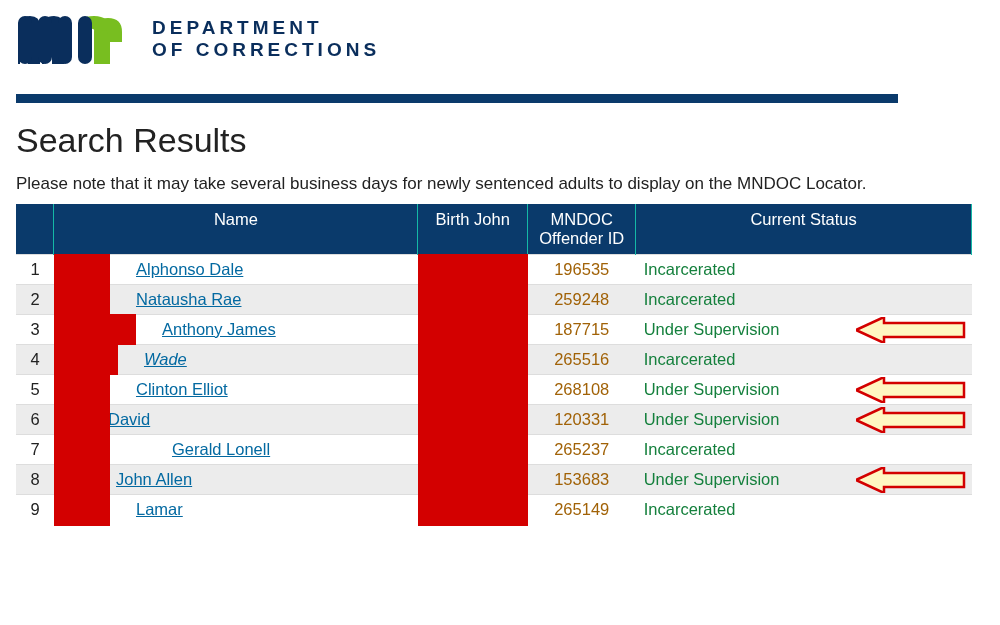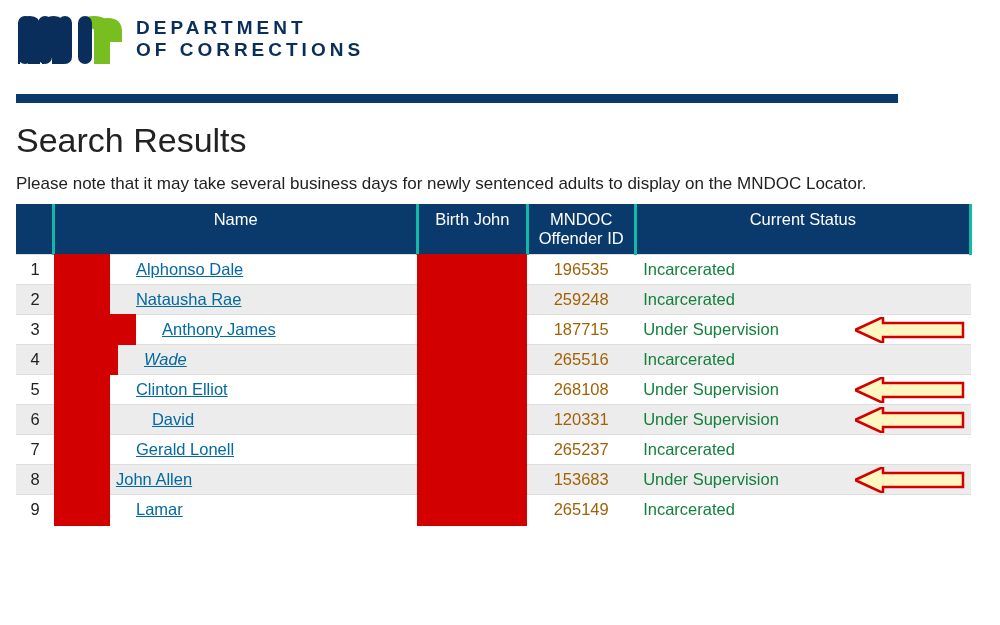--- a/index.html
+++ b/index.html
@@ -9,21 +9,21 @@
     width: 1000px;
     height: 625px;
     overflow: hidden;
   }
   .page {
     padding: 12px 16px 0 16px;
   }
   .logo-row {
     display: flex;
     align-items: center;
-    gap: 14px;
+    gap: 30px;
     margin-bottom: 28px;
   }
   .logo-mark {
     display: flex;
     align-items: flex-end;
   }
   .logo-text {
     color: #0a2e5c;
     font-weight: 700;
     letter-spacing: 4px;
@@ -52,21 +52,21 @@
     border-collapse: collapse;
     width: 956px;
     font-size: 16.5px;
   }
   table.results thead th {
     background: #0a3a6b;
     color: #fff;
     font-weight: 400;
     text-align: center;
     padding: 6px 8px;
-    border-right: 3px solid #14b8a6;
+    border-right: 1px solid #14b8a6;
     vertical-align: top;
     height: 46px;
   }
   table.results th.col-spacer { width: 38px; }
   table.results th.col-name   { width: 364px; }
   table.results th.col-bdate  { width: 110px; }
   table.results th.col-oid    { width: 108px; }
   table.results th.col-status { width: 336px; }
 
   table.results tbody td {
@@ -199,33 +199,33 @@
             <div class="full-red"></div>
           </td>
           <td class="oid">268108</td>
           <td class="status"><span>Under Supervision</span>
 <svg class="arrow" viewBox="0 0 110 26">
   <polygon points="0,13 28,0 28,6 108,6 108,20 28,20 28,26" fill="#fff7c2" stroke="#d30000" stroke-width="2.5"></polygon>
 </svg></td>
         </tr>
         <tr class="alt">
           <td class="rownum">6</td>
-          <td class="namecell"><div class="redact-block" style="width: 56px;"></div><a href="#" style="margin-left: 90px; text-decoration: underline;">David</a></td>
+          <td class="namecell"><div class="redact-block" style="width: 56px;"></div><a href="#" style="margin-left: 46px; text-decoration: underline;">David</a></td>
           <td class="bdatecell">
             <div class="full-red"></div>
           </td>
           <td class="oid">120331</td>
           <td class="status"><span>Under Supervision</span>
 <svg class="arrow" viewBox="0 0 110 26">
   <polygon points="0,13 28,0 28,6 108,6 108,20 28,20 28,26" fill="#fff7c2" stroke="#d30000" stroke-width="2.5"></polygon>
 </svg></td>
         </tr>
         <tr>
           <td class="rownum">7</td>
-          <td class="namecell"><div class="redact-block" style="width: 56px;"></div><a href="#" style="margin-left: 74px;">Gerald Lonell</a></td>
+          <td class="namecell"><div class="redact-block" style="width: 56px;"></div><a href="#" style="margin-left: 110px;">Gerald Lonell</a></td>
           <td class="bdatecell">
             <div class="full-red"></div>
           </td>
           <td class="oid">265237</td>
           <td class="status"><span>Incarcerated</span></td>
         </tr>
         <tr class="alt">
           <td class="rownum">8</td>
           <td class="namecell"><div class="redact-block" style="width: 56px;"></div><a href="#" style="margin-left: 54px;">John Allen</a></td>
           <td class="bdatecell">

